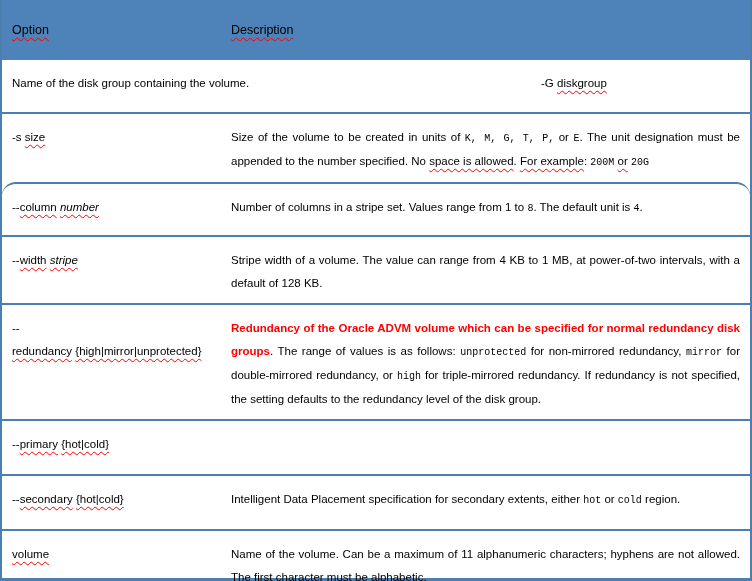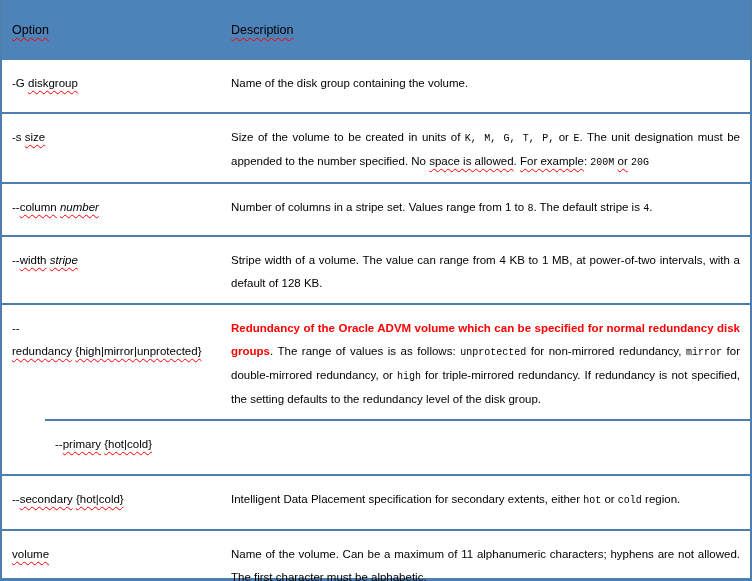--- a/index.html
+++ b/index.html
@@ -36,24 +36,24 @@
   }
   .col-option { width: 219px; flex: none; padding-left: 10px; }
   .col-desc   { flex: 1; padding-left: 10px; padding-right: 10px; }
   .row {
     display: flex;
     border-top: 2px solid var(--row-border);
   }
   .row:first-child { border-top: none; }
   .rows .row:nth-child(1) { min-height: 52px; }
   .rows .row:nth-child(2) { min-height: 70px; }
-  .rows .row:nth-child(3) { min-height: 53px; }
+  .rows .row:nth-child(3) { min-height: 53px; border-radius: 14px; }
   .rows .row:nth-child(4) { min-height: 67px; }
   .rows .row:nth-child(5) { min-height: 98px; }
-  .rows .row:nth-child(6) { min-height: 55px; margin-left: 43px; }
+  .rows .row:nth-child(6) { min-height: 55px; }
   .rows .row:nth-child(7) { min-height: 55px; }
   .rows .row:nth-child(8) { min-height: 64px; }
   .cell {
     font-size: 11.5px;
     line-height: 23px;
     padding-top: 12px;
     padding-bottom: 8px;
   }
   .cell.col-option { padding-right: 6px; }
   .cell.col-desc { text-align: justify; }
@@ -88,30 +88,30 @@
 </head>
 <body>
 
 <div class="table">
   <div class="thead">
     <div class="col-option hcell"><span class="seg-wavy">Option</span></div>
     <div class="col-desc hcell"><span class="seg-wavy">Description</span></div>
   </div>
   <div class="rows">
     <div class="row">
+      <div class="cell col-desc"><span class="seg-">Name of the disk group containing the volume.</span></div>
       <div class="cell col-option"><span class="seg-">-G </span><span class="seg-wavy">diskgroup</span></div>
-      <div class="cell col-desc"><span class="seg-">Name of the disk group containing the volume.</span></div>
     </div>
     <div class="row">
       <div class="cell col-option"><span class="seg-">-s </span><span class="seg-wavy">size</span></div>
       <div class="cell col-desc"><span class="seg-">Size of the volume to be created in units of </span><span class="seg-mono">K, M, G, T, P,</span><span class="seg-"> or </span><span class="seg-mono">E</span><span class="seg-">. The unit designation must be appended to the number specified. No </span><span class="seg-wavy">space is allowed</span><span class="seg-">. </span><span class="seg-wavy">For example</span><span class="seg-">: </span><span class="seg-mono">200M</span><span class="seg-"> </span><span class="seg-wavy">or</span><span class="seg-"> </span><span class="seg-mono">20G</span></div>
     </div>
     <div class="row">
       <div class="cell col-option"><span class="seg-">--</span><span class="seg-wavy">column</span><span class="seg-"> </span><span class="seg-italic-wavy">number</span></div>
-      <div class="cell col-desc"><span class="seg-">Number of columns in a stripe set. Values range from 1 to </span><span class="seg-mono">8</span><span class="seg-">. The default stripe is </span><span class="seg-mono">4</span><span class="seg-">.</span></div>
+      <div class="cell col-desc"><span class="seg-">Number of columns in a stripe set. Values range from 1 to </span><span class="seg-mono">8</span><span class="seg-">. The default unit is </span><span class="seg-mono">4</span><span class="seg-">.</span></div>
     </div>
     <div class="row">
       <div class="cell col-option"><span class="seg-">--</span><span class="seg-wavy">width</span><span class="seg-"> </span><span class="seg-italic-wavy">stripe</span></div>
       <div class="cell col-desc"><span class="seg-">Stripe width of a volume. The value can range from 4 KB to 1 MB, at power-of-two intervals, with a default of 128 KB.</span></div>
     </div>
     <div class="row">
       <div class="cell col-option"><span class="seg-">--</span><br><span class="seg-wavy">redundancy</span><span class="seg-"> </span><span class="seg-wavy">{high|mirror|unprotected}</span></div>
       <div class="cell col-desc"><span class="seg-red-bold">Redundancy of the Oracle ADVM volume which can be specified for normal redundancy disk groups</span><span class="seg-">. The range of values is as follows: </span><span class="seg-mono">unprotected</span><span class="seg-"> for non-mirrored redundancy, </span><span class="seg-mono">mirror</span><span class="seg-"> for double-mirrored redundancy, or </span><span class="seg-mono">high</span><span class="seg-"> for triple-mirrored redundancy. If redundancy is not specified, the setting defaults to the redundancy level of the disk group.</span></div>
     </div>
     <div class="row">

